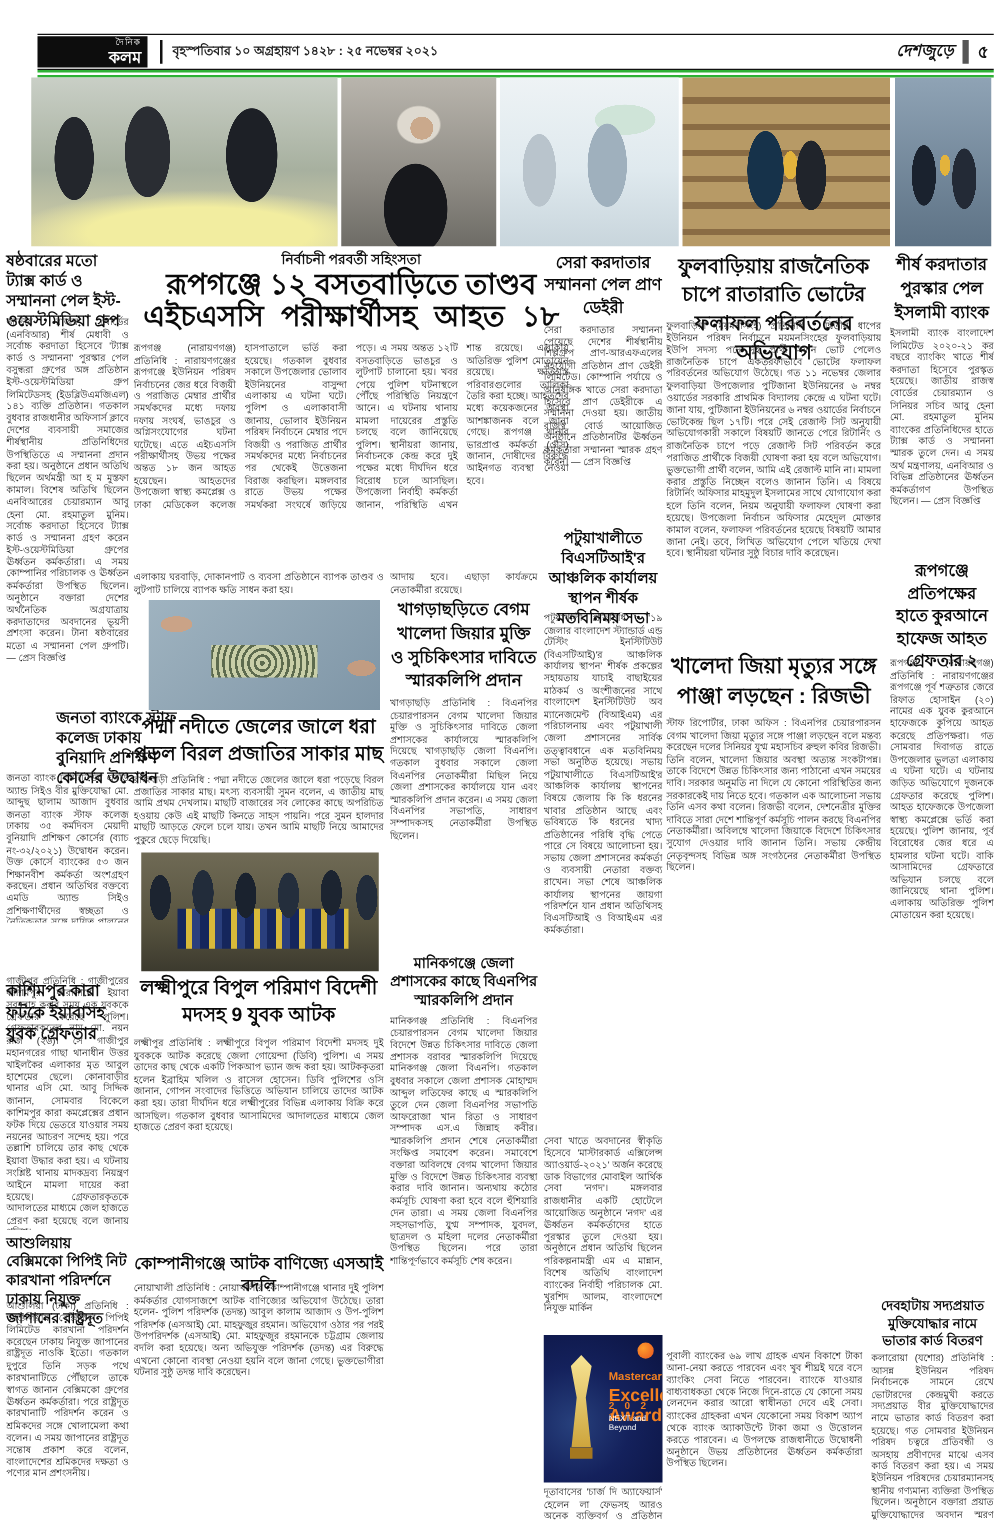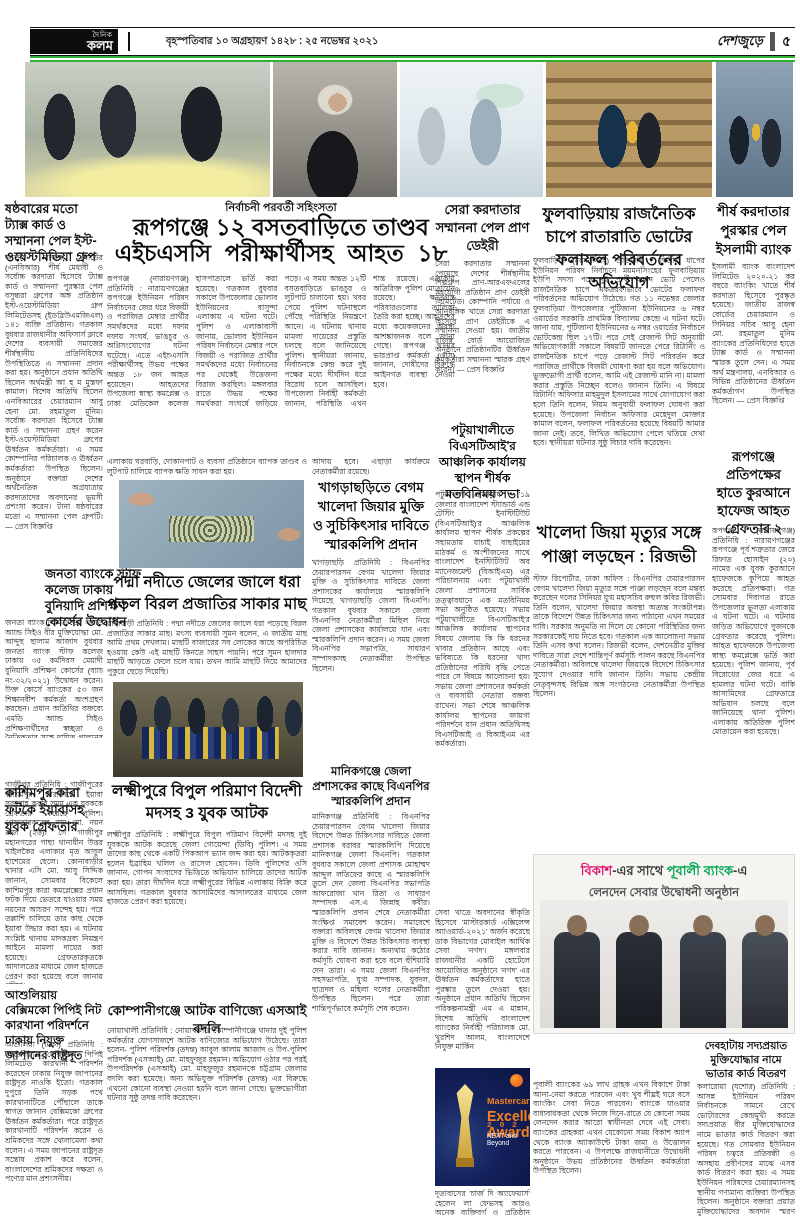--- a/index.html
+++ b/index.html
@@ -7,21 +7,21 @@
         font-family:"Liberation Sans","DejaVu Sans",sans-serif;color:#111;overflow:hidden;}
   .abs{position:absolute;}
   
   .masthead{left:30px;top:27px;width:765px;height:27px;border-top:1.5px solid #111;border-bottom:1.5px solid #111;
             display:flex;align-items:center;}
   .logo{width:88px;height:25px;background:#0d0d0d;color:#fff;display:flex;flex-direction:column;
         align-items:flex-end;justify-content:center;padding:0 5px;box-sizing:border-box;}
   .logo .l1{font-size:7px;line-height:8px;letter-spacing:1px;}
   .logo .l2{font-size:13px;line-height:14px;font-weight:bold;}
   .mast-div{width:2px;height:19px;background:#111;margin:0 8px 0 10px;}
-  .dateline{font-size:10px;font-weight:bold;color:#222;margin-left:28px;}
+  .dateline{font-size:10px;font-weight:bold;color:#222;}
   .mast-right{margin-left:auto;display:flex;align-items:center;gap:7px;padding-right:4px;font-family:Liberation Serif, serif;}
   .section-label{font-size:13px;font-weight:bold;font-style:italic;}
   .page-bar{width:5px;height:19px;background:#555;}
   .page-num{font-size:14px;font-weight:bold;}
   
   .green-rule{left:30px;top:56px;width:765px;height:6px;border-top:2px solid #2eb135;border-bottom:2px solid #2eb135;box-sizing:border-box;}
   
   .photo{top:62px;height:135px;overflow:hidden;}
   .ph-a{left:25px;width:245px;background:
     radial-gradient(ellipse 26px 55px at 14% 48%, #23262c 60%, transparent 61%),
@@ -137,21 +137,21 @@
     <span style="display:block;">রূপগঞ্জে ১২ বসতবাড়িতে তাণ্ডব</span>
     <span style="display:block;font-family:Liberation Mono, monospace;">এইচএসসি পরীক্ষার্থীসহ আহত ১৮</span>
   </div>
   <div class="abs body-txt cols4" style="left:107px;top:274px;width:348px;height:180px;">রূপগঞ্জ (নারায়ণগঞ্জ) প্রতিনিধি : নারায়ণগঞ্জের রূপগঞ্জে ইউনিয়ন পরিষদ নির্বাচনের জের ধরে বিজয়ী ও পরাজিত মেম্বার প্রার্থীর সমর্থকদের মধ্যে দফায় দফায় সংঘর্ষ, ভাঙচুর ও অগ্নিসংযোগের ঘটনা ঘটেছে। এতে এইচএসসি পরীক্ষার্থীসহ উভয় পক্ষের অন্তত ১৮ জন আহত হয়েছেন। আহতদের উপজেলা স্বাস্থ্য কমপ্লেক্স ও ঢাকা মেডিকেল কলেজ হাসপাতালে ভর্তি করা হয়েছে। গতকাল বুধবার সকালে উপজেলার ভোলাব ইউনিয়নের বাসুন্দা এলাকায় এ ঘটনা ঘটে। পুলিশ ও এলাকাবাসী জানায়, ভোলাব ইউনিয়ন পরিষদ নির্বাচনে মেম্বার পদে বিজয়ী ও পরাজিত প্রার্থীর সমর্থকদের মধ্যে নির্বাচনের পর থেকেই উত্তেজনা বিরাজ করছিল। মঙ্গলবার রাতে উভয় পক্ষের সমর্থকরা সংঘর্ষে জড়িয়ে পড়ে। এ সময় অন্তত ১২টি বসতবাড়িতে ভাঙচুর ও লুটপাট চালানো হয়। খবর পেয়ে পুলিশ ঘটনাস্থলে পৌঁছে পরিস্থিতি নিয়ন্ত্রণে আনে। এ ঘটনায় থানায় মামলা দায়েরের প্রস্তুতি চলছে বলে জানিয়েছে পুলিশ। স্থানীয়রা জানায়, নির্বাচনকে কেন্দ্র করে দুই পক্ষের মধ্যে দীর্ঘদিন ধরে বিরোধ চলে আসছিল। উপজেলা নির্বাহী কর্মকর্তা জানান, পরিস্থিতি এখন শান্ত রয়েছে। এলাকায় অতিরিক্ত পুলিশ মোতায়েন রয়েছে। ক্ষতিগ্রস্ত পরিবারগুলোর তালিকা তৈরি করা হচ্ছে। আহতদের মধ্যে কয়েকজনের অবস্থা আশঙ্কাজনক বলে জানা গেছে। রূপগঞ্জ থানার ভারপ্রাপ্ত কর্মকর্তা (ওসি) জানান, দোষীদের বিরুদ্ধে আইনগত ব্যবস্থা নেওয়া হবে।</div>
 
   <div class="abs body-txt" style="left:107px;top:457px;width:200px;height:21px;">এলাকায় ঘরবাড়ি, দোকানপাট ও ব্যবসা প্রতিষ্ঠানে ব্যাপক তাণ্ডব ও লুটপাট চালিয়ে ব্যাপক ক্ষতি সাধন করা হয়।</div>
   <div class="abs ph-fish" style="left:119px;top:480px;width:185px;height:88px;"></div>
   <div class="abs hl c" style="left:107px;top:571px;width:200px;font-size:15.5px;line-height:22px;">পদ্মা নদীতে জেলের জালে ধরা পড়ল বিরল প্রজাতির সাকার মাছ</div>
   <div class="abs body-txt" style="left:107px;top:619px;width:200px;height:60px;">রাজবাড়ী প্রতিনিধি : পদ্মা নদীতে জেলের জালে ধরা পড়েছে বিরল প্রজাতির সাকার মাছ। মৎস্য ব্যবসায়ী সুমন বলেন, এ জাতীয় মাছ আমি প্রথম দেখলাম। মাছটি বাজারের সব লোকের কাছে অপরিচিত হওয়ায় কেউ এই মাছটি কিনতে সাহস পায়নি। পরে সুমন হালদার মাছটি আড়তে ফেলে চলে যায়। তখন আমি মাছটি নিয়ে আমাদের পুকুরে ছেড়ে দিয়েছি।</div>
   <div class="abs ph-liquor" style="left:113px;top:682px;width:190px;height:95px;"></div>
-  <div class="abs hl c" style="left:107px;top:780px;width:200px;font-size:15.5px;line-height:22px;">লক্ষ্মীপুরে বিপুল পরিমাণ বিদেশী মদসহ 3 যুবক আটক</div>
+  <div class="abs hl c" style="left:107px;top:780px;width:200px;font-size:15.5px;line-height:22px;">লক্ষ্মীপুরে বিপুল পরিমাণ বিদেশী মদসহ 9 যুবক আটক</div>
   <div class="abs body-txt" style="left:107px;top:830px;width:200px;height:168px;">লক্ষ্মীপুর প্রতিনিধি : লক্ষ্মীপুরে বিপুল পরিমাণ বিদেশী মদসহ দুই যুবককে আটক করেছে জেলা গোয়েন্দা (ডিবি) পুলিশ। এ সময় তাদের কাছ থেকে একটি পিকআপ ভ্যান জব্দ করা হয়। আটককৃতরা হলেন ইব্রাহিম খলিল ও রাসেল হোসেন। ডিবি পুলিশের ওসি জানান, গোপন সংবাদের ভিত্তিতে অভিযান চালিয়ে তাদের আটক করা হয়। তারা দীর্ঘদিন ধরে লক্ষ্মীপুরের বিভিন্ন এলাকায় বিক্রি করে আসছিল। গতকাল বুধবার আসামিদের আদালতের মাধ্যমে জেল হাজতে প্রেরণ করা হয়েছে।</div>
   <div class="abs hl c" style="left:107px;top:1002px;width:200px;font-size:13px;line-height:18px;">কোম্পানীগঞ্জে আটক বাণিজ্যে এসআই বদলি</div>
   <div class="abs body-txt" style="left:107px;top:1026px;width:200px;height:188px;">নোয়াখালী প্রতিনিধি : নোয়াখালীর কোম্পানীগঞ্জে থানার দুই পুলিশ কর্মকর্তার যোগসাজশে আটক বাণিজ্যের অভিযোগ উঠেছে। তারা হলেন- পুলিশ পরিদর্শক (তদন্ত) আবুল কালাম আজাদ ও উপ-পুলিশ পরিদর্শক (এসআই) মো. মাহফুজুর রহমান। অভিযোগ ওঠার পর পরই উপপরিদর্শক (এসআই) মো. মাহফুজুর রহমানকে চট্টগ্রাম জেলায় বদলি করা হয়েছে। অন্য অভিযুক্ত পরিদর্শক (তদন্ত) এর বিরুদ্ধে এখনো কোনো ব্যবস্থা নেওয়া হয়নি বলে জানা গেছে। ভুক্তভোগীরা ঘটনার সুষ্ঠু তদন্ত দাবি করেছেন।</div>
 
   <div class="abs body-txt" style="left:312px;top:457px;width:118px;height:19px;">আদায় হবে। এছাড়া কার্যক্রমে নেতাকর্মীরা রয়েছে।</div>
   <div class="abs hl c" style="left:312px;top:478px;width:118px;font-size:13.5px;line-height:19px;">খাগড়াছড়িতে বেগম খালেদা জিয়ার মুক্তি ও সুচিকিৎসার দাবিতে স্মারকলিপি প্রদান</div>
   <div class="abs body-txt" style="left:312px;top:558px;width:118px;height:202px;">খাগড়াছড়ি প্রতিনিধি : বিএনপির চেয়ারপারসন বেগম খালেদা জিয়ার মুক্তি ও সুচিকিৎসার দাবিতে জেলা প্রশাসকের কার্যালয়ে স্মারকলিপি দিয়েছে খাগড়াছড়ি জেলা বিএনপি। গতকাল বুধবার সকালে জেলা বিএনপির নেতাকর্মীরা মিছিল নিয়ে জেলা প্রশাসকের কার্যালয়ে যান এবং স্মারকলিপি প্রদান করেন। এ সময় জেলা বিএনপির সভাপতি, সাধারণ সম্পাদকসহ নেতাকর্মীরা উপস্থিত ছিলেন।</div>
   <div class="abs hl c" style="left:312px;top:764px;width:118px;font-size:11.5px;line-height:15px;">মানিকগঞ্জে জেলা প্রশাসকের কাছে বিএনপির স্মারকলিপি প্রদান</div>
   <div class="abs body-txt" style="left:312px;top:812px;width:118px;height:402px;">মানিকগঞ্জ প্রতিনিধি : বিএনপির চেয়ারপারসন বেগম খালেদা জিয়ার বিদেশে উন্নত চিকিৎসার দাবিতে জেলা প্রশাসক বরাবর স্মারকলিপি দিয়েছে মানিকগঞ্জ জেলা বিএনপি। গতকাল বুধবার সকালে জেলা প্রশাসক মোহাম্মদ আব্দুল লতিফের কাছে এ স্মারকলিপি তুলে দেন জেলা বিএনপির সভাপতি আফরোজা খান রিতা ও সাধারণ সম্পাদক এস.এ জিন্নাহ কবীর। স্মারকলিপি প্রদান শেষে নেতাকর্মীরা সংক্ষিপ্ত সমাবেশ করেন। সমাবেশে বক্তারা অবিলম্বে বেগম খালেদা জিয়ার মুক্তি ও বিদেশে উন্নত চিকিৎসার ব্যবস্থা করার দাবি জানান। অন্যথায় কঠোর কর্মসূচি ঘোষণা করা হবে বলে হুঁশিয়ারি দেন তারা। এ সময় জেলা বিএনপির সহসভাপতি, যুগ্ম সম্পাদক, যুবদল, ছাত্রদল ও মহিলা দলের নেতাকর্মীরা উপস্থিত ছিলেন। পরে তারা শান্তিপূর্ণভাবে কর্মসূচি শেষ করেন।</div>
 
@@ -170,32 +170,20 @@
     <div class="mc-t3">2 0 2 1</div>
     <div class="mc-t4">NEXT and Beyond</div>
   </div>
   <div class="abs body-txt" style="left:435px;top:1189px;width:95px;height:28px;">দূতাবাসের 'চার্জ দি অ্যাফেয়ার্স' হেলেন লা ফেভসহ আরও অনেক ব্যক্তিবর্গ ও প্রতিষ্ঠান অনুষ্ঠানে উপস্থিত ছিলেন। প্রেস বিজ্ঞপ্তি</div>
 
   <div class="abs hl c" style="left:533px;top:202px;width:172px;font-size:16px;line-height:23px;">ফুলবাড়িয়ায় রাজনৈতিক চাপে রাতারাতি ভোটের ফলাফল পরিবর্তনের অভিযোগ</div>
   <div class="abs body-txt" style="left:533px;top:256px;width:172px;height:260px;">ফুলবাড়িয়া (ময়মনসিংহ) প্রতিনিধি : দ্বিতীয় ধাপের ইউনিয়ন পরিষদ নির্বাচনে ময়মনসিংহের ফুলবাড়িয়ায় ইউপি সদস্য পদে দুই প্রার্থী সমান ভোট পেলেও রাজনৈতিক চাপে একতরফাভাবে ভোটের ফলাফল পরিবর্তনের অভিযোগ উঠেছে। গত ১১ নভেম্বর জেলার ফুলবাড়িয়া উপজেলার পুটিজানা ইউনিয়নের ৬ নম্বর ওয়ার্ডের সরকারি প্রাথমিক বিদ্যালয় কেন্দ্রে এ ঘটনা ঘটে। জানা যায়, পুটিজানা ইউনিয়নের ৬ নম্বর ওয়ার্ডের নির্বাচনে ভোটকেন্দ্র ছিল ১৭টি। পরে সেই রেজাল্ট সিট অনুযায়ী অভিযোগকারী সকালে বিষয়টি জানতে পেরে রিটার্নিং ও রাজনৈতিক চাপে পড়ে রেজাল্ট সিট পরিবর্তন করে পরাজিত প্রার্থীকে বিজয়ী ঘোষণা করা হয় বলে অভিযোগ। ভুক্তভোগী প্রার্থী বলেন, আমি এই রেজাল্ট মানি না। মামলা করার প্রস্তুতি নিচ্ছেন বলেও জানান তিনি। এ বিষয়ে রিটার্নিং অফিসার মাহমুদুল ইসলামের সাথে যোগাযোগ করা হলে তিনি বলেন, নিয়ম অনুযায়ী ফলাফল ঘোষণা করা হয়েছে। উপজেলা নির্বাচন অফিসার মেহেদুল মোক্তার কামাল বলেন, ফলাফল পরিবর্তনের হয়েছে বিষয়টি আমার জানা নেই। তবে, লিখিত অভিযোগ পেলে খতিয়ে দেখা হবে। স্থানীয়রা ঘটনার সুষ্ঠু বিচার দাবি করেছেন।</div>
   <div class="abs hl c" style="left:533px;top:521px;width:172px;font-size:17px;line-height:24px;">খালেদা জিয়া মৃত্যুর সঙ্গে পাঞ্জা লড়ছেন : রিজভী</div>
   <div class="abs body-txt" style="left:533px;top:574px;width:172px;height:274px;">স্টাফ রিপোর্টার, ঢাকা অফিস : বিএনপির চেয়ারপারসন বেগম খালেদা জিয়া মৃত্যুর সঙ্গে পাঞ্জা লড়ছেন বলে মন্তব্য করেছেন দলের সিনিয়র যুগ্ম মহাসচিব রুহুল কবির রিজভী। তিনি বলেন, খালেদা জিয়ার অবস্থা অত্যন্ত সংকটাপন্ন। তাকে বিদেশে উন্নত চিকিৎসার জন্য পাঠানো এখন সময়ের দাবি। সরকার অনুমতি না দিলে যে কোনো পরিস্থিতির জন্য সরকারকেই দায় নিতে হবে। গতকাল এক আলোচনা সভায় তিনি এসব কথা বলেন। রিজভী বলেন, দেশনেত্রীর মুক্তির দাবিতে সারা দেশে শান্তিপূর্ণ কর্মসূচি পালন করছে বিএনপির নেতাকর্মীরা। অবিলম্বে খালেদা জিয়াকে বিদেশে চিকিৎসার সুযোগ দেওয়ার দাবি জানান তিনি। সভায় কেন্দ্রীয় নেতৃবৃন্দসহ বিভিন্ন অঙ্গ সংগঠনের নেতাকর্মীরা উপস্থিত ছিলেন।</div>
 
-  <div class="abs bkash-ad" style="left:533px;top:854px;width:262px;height:180px;">
-    <div class="bkash-l1">
-      <span style="color:#e2136e;">বিকাশ</span><span>-এর সাথে </span><span style="color:#00a651;">পূবালী ব্যাংক</span><span>-এ</span>
-    </div>
-    <div class="bkash-l2">লেনদেন সেবার উদ্বোধনী অনুষ্ঠান</div>
-    <div class="bkash-photo">
-      <div class="fig" style="left:14px;background:linear-gradient(180deg,#343a44,#1e2127);"></div>
-      <div class="fig" style="left:76px;background:linear-gradient(180deg,#2b2f38,#181b20);"></div>
-      <div class="fig" style="left:140px;background:linear-gradient(180deg,#3d434e,#23262c);"></div>
-      <div class="fig" style="left:202px;background:linear-gradient(180deg,#4a5059,#2a2d33);"></div>
-    </div>
-  </div>
 
   <div class="abs body-txt" style="left:533px;top:1080px;width:157px;height:136px;">পূবালী ব্যাংকের ৬৯ লাখ গ্রাহক এখন বিকাশে টাকা আনা-নেয়া করতে পারবেন এবং খুব শীঘ্রই ঘরে বসে ব্যাংকিং সেবা নিতে পারবেন। ব্যাংকে যাওয়ার বাধ্যবাধকতা থেকে নিজে দিনে-রাতে যে কোনো সময় লেনদেন করার আরো স্বাধীনতা দেবে এই সেবা। ব্যাংকের গ্রাহকরা এখন যেকোনো সময় বিকাশ অ্যাপ থেকে ব্যাংক অ্যাকাউন্টে টাকা জমা ও উত্তোলন করতে পারবেন। এ উপলক্ষে রাজধানীতে উদ্বোধনী অনুষ্ঠানে উভয় প্রতিষ্ঠানের ঊর্ধ্বতন কর্মকর্তারা উপস্থিত ছিলেন।</div>
 
   <div class="abs hl c" style="left:712px;top:202px;width:83px;font-size:13.5px;line-height:19px;">শীর্ষ করদাতার পুরস্কার পেল ইসলামী ব্যাংক</div>
   <div class="abs body-txt" style="left:712px;top:262px;width:83px;height:184px;">ইসলামী ব্যাংক বাংলাদেশ লিমিটেড ২০২০-২১ কর বছরে ব্যাংকিং খাতে শীর্ষ করদাতা হিসেবে পুরস্কৃত হয়েছে। জাতীয় রাজস্ব বোর্ডের চেয়ারম্যান ও সিনিয়র সচিব আবু হেনা মো. রহমাতুল মুনিম ব্যাংকের প্রতিনিধিদের হাতে ট্যাক্স কার্ড ও সম্মাননা স্মারক তুলে দেন। এ সময় অর্থ মন্ত্রণালয়, এনবিআর ও বিভিন্ন প্রতিষ্ঠানের ঊর্ধ্বতন কর্মকর্তাগণ উপস্থিত ছিলেন। — প্রেস বিজ্ঞপ্তি</div>
   <div class="abs hl c" style="left:712px;top:448px;width:83px;font-size:13px;line-height:18px;">রূপগঞ্জে প্রতিপক্ষের হাতে কুরআনে হাফেজ আহত গ্রেফতার ২</div>
   <div class="abs body-txt" style="left:712px;top:526px;width:83px;height:322px;">রূপগঞ্জ (নারায়ণগঞ্জ) প্রতিনিধি : নারায়ণগঞ্জের রূপগঞ্জে পূর্ব শত্রুতার জেরে রিফাত হোসাইন (২০) নামের এক যুবক কুরআনে হাফেজকে কুপিয়ে আহত করেছে প্রতিপক্ষরা। গত সোমবার দিবাগত রাতে উপজেলার ভুলতা এলাকায় এ ঘটনা ঘটে। এ ঘটনায় জড়িত অভিযোগে দুজনকে গ্রেফতার করেছে পুলিশ। আহত হাফেজকে উপজেলা স্বাস্থ্য কমপ্লেক্সে ভর্তি করা হয়েছে। পুলিশ জানায়, পূর্ব বিরোধের জের ধরে এ হামলার ঘটনা ঘটে। বাকি আসামিদের গ্রেফতারে অভিযান চলছে বলে জানিয়েছে থানা পুলিশ। এলাকায় অতিরিক্ত পুলিশ মোতায়েন করা হয়েছে।</div>
   <div class="abs hl c" style="left:697px;top:1038px;width:98px;font-size:10.5px;line-height:14px;">দেবহাটায় সদ্যপ্রয়াত মুক্তিযোদ্ধার নামে ভাতার কার্ড বিতরণ</div>
   <div class="abs body-txt" style="left:697px;top:1082px;width:98px;height:134px;">কলারোয়া (যশোর) প্রতিনিধি : আসন্ন ইউনিয়ন পরিষদ নির্বাচনকে সামনে রেখে ভোটারদের কেন্দ্রমুখী করতে সদ্যপ্রয়াত বীর মুক্তিযোদ্ধাদের নামে ভাতার কার্ড বিতরণ করা হয়েছে। গত সোমবার ইউনিয়ন পরিষদ চত্বরে প্রতিবন্ধী ও অসহায় প্রবীণদের মাঝে এসব কার্ড বিতরণ করা হয়। এ সময় ইউনিয়ন পরিষদের চেয়ারম্যানসহ স্থানীয় গণ্যমান্য ব্যক্তিরা উপস্থিত ছিলেন। অনুষ্ঠানে বক্তারা প্রয়াত মুক্তিযোদ্ধাদের অবদান স্মরণ করেন।</div>
 

